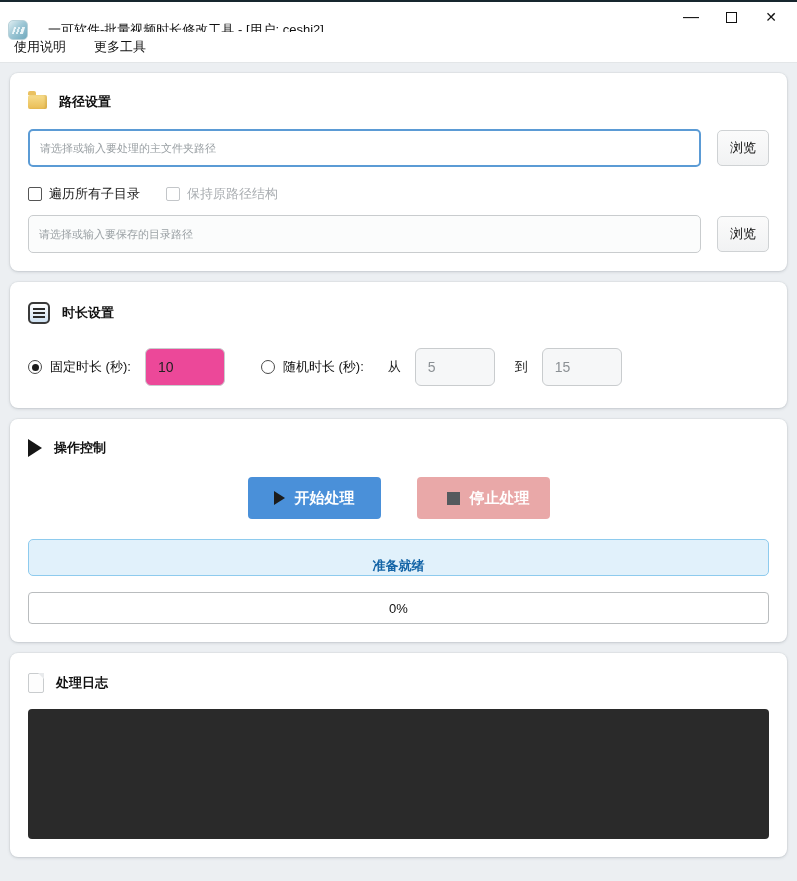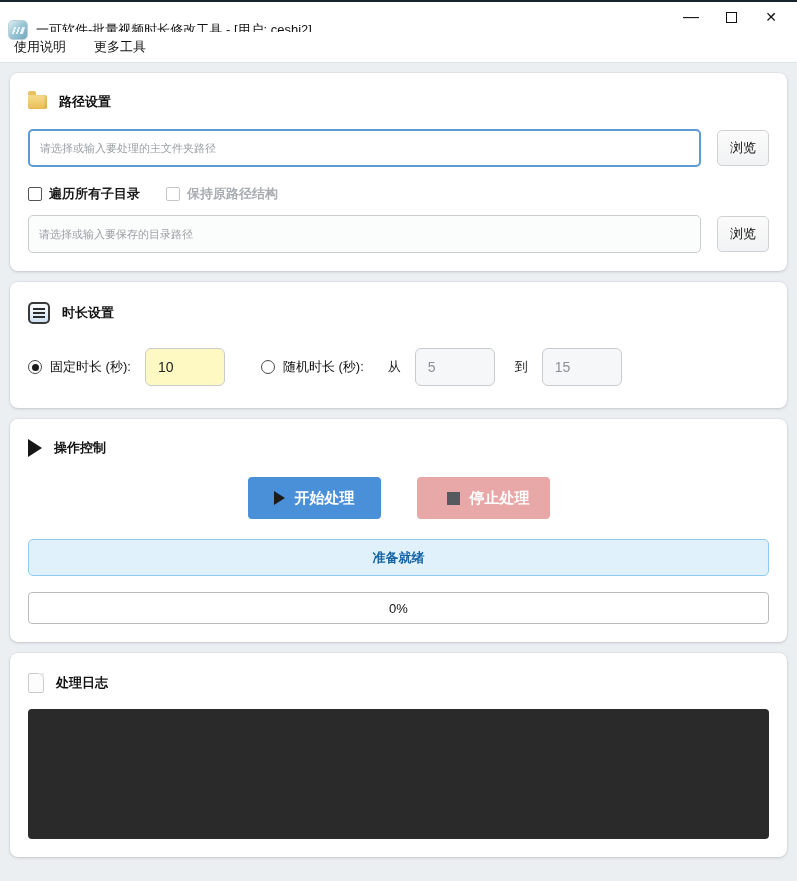--- a/index.html
+++ b/index.html
@@ -11,21 +11,21 @@
     font-size: 13px;
     overflow: hidden;
   }
   .window { width: 797px; height: 881px; display: flex; flex-direction: column; border-top: 2px solid #16262e; }
 
   
   .titlebar {
     height: 30px; background: #ffffff; display: flex; align-items: center;
     justify-content: space-between; padding: 0 6px 0 8px; flex: none;
   }
-  .titlebar-left { display: flex; align-items: center; gap: 8px; margin-top: 26px; }
+  .titlebar-left { display: flex; align-items: center; gap: 20px; margin-top: 26px; }
   .app-icon {
     width: 20px; height: 20px; border-radius: 5px;
     background: linear-gradient(135deg, #dfeef2 0%, #9fc8d6 45%, #6fa8bd 100%);
     border: 1px solid #b9d2da; position: relative; flex: none;
   }
   .app-icon::after {
     content: ""; position: absolute; left: 4px; top: 6px; width: 11px; height: 7px;
     background: linear-gradient(90deg, #f4fbfd 0 2px, transparent 2px 4px, #e8f5f9 4px 6px, transparent 6px 8px, #f4fbfd 8px 10px);
     transform: skewX(-18deg); opacity: .9;
   }
@@ -74,54 +74,54 @@
   .text-input::placeholder { color: #9aa0a4; }
   .text-input.focused { border: 2px solid #5b9bd5; background: #ffffff; }
   .browse-btn {
     width: 52px; height: 36px; border: 1px solid #cfd2d4; border-radius: 5px;
     background: linear-gradient(180deg,#fbfbfb,#f1f2f3); font-size: 13px; color: #111;
     font-family: "Liberation Sans", sans-serif; flex: none;
   }
 
   
   .checkbox-row { display: flex; align-items: center; gap: 26px; margin: 18px 0 12px 0; }
-  .checkbox { display: flex; align-items: center; gap: 7px; font-weight: bold; }
+  .checkbox { display: flex; align-items: center; gap: 7px; }
   .cb-box { width: 14px; height: 14px; border: 1px solid #555; border-radius: 2px; background: #fff; flex: none; }
   .checkbox.disabled { color: #a9adb1; }
   .checkbox.disabled .cb-box { border-color: #c3c6c9; }
 
   
   .duration-row { display: flex; align-items: center; margin-top: 20px; margin-bottom: 4px; }
   .radio { width: 14px; height: 14px; border: 1px solid #4a4a4a; border-radius: 50%; position: relative; flex: none; background: #fff; }
   .radio.selected::after { content: ""; position: absolute; left: 2.5px; top: 2.5px; width: 7px; height: 7px; background: #1b1b1b; border-radius: 50%; }
   .radio-label { margin-left: 8px; color: #111; }
   .num-input {
     width: 80px; height: 38px; border: 1px solid #c9ccce; border-radius: 6px;
-    background: #fef9c3; padding: 0 12px; font-size: 14px; color: #222;
+    background: #ec4899; padding: 0 12px; font-size: 14px; color: #222;
     font-family: "Liberation Sans", sans-serif; outline: none;
   }
   .num-input.dimmed { background: #f6f7f8; color: #8b9094; }
   .spacer-wide { width: 36px; }
   .small-gap { width: 14px; }
 
   
   .buttons-row { display: flex; justify-content: center; gap: 36px; margin-top: 16px; }
   .action-btn {
     height: 42px; min-width: 133px; border: none; border-radius: 4px;
     font-size: 15px; font-weight: bold; color: #ffffff;
     display: flex; align-items: center; justify-content: center; gap: 10px;
     font-family: "Liberation Sans", sans-serif; padding: 0 20px;
   }
   .btn-start { background: #4a90d9; }
   .btn-stop { background: #e9a8a8; justify-content: flex-end; }
   .btn-tri { width: 0; height: 0; border-left: 11px solid #1c1c1c; border-top: 7px solid transparent; border-bottom: 7px solid transparent; }
   .btn-sq { width: 13px; height: 13px; background: #555a5e; }
   .status-bar {
     margin-top: 20px; height: 37px; background: #e1f1fb; border: 1px solid #8ecbee;
-    border-radius: 5px; display: flex; align-items: center; justify-content: center;
+    border-radius: 5px; display: flex; align-items: flex-end; justify-content: center;
     color: #1565a7; font-size: 13px; font-weight: bold;
   }
   .progress-bar {
     margin-top: 16px; height: 32px; background: #ffffff; border: 1px solid #b9bcbe;
     border-radius: 4px; display: flex; align-items: center; justify-content: center;
     color: #111; font-size: 13px; position: relative; overflow: hidden;
   }
 
   
   .log-card { flex: 1; display: flex; flex-direction: column; margin-bottom: 24px; }

